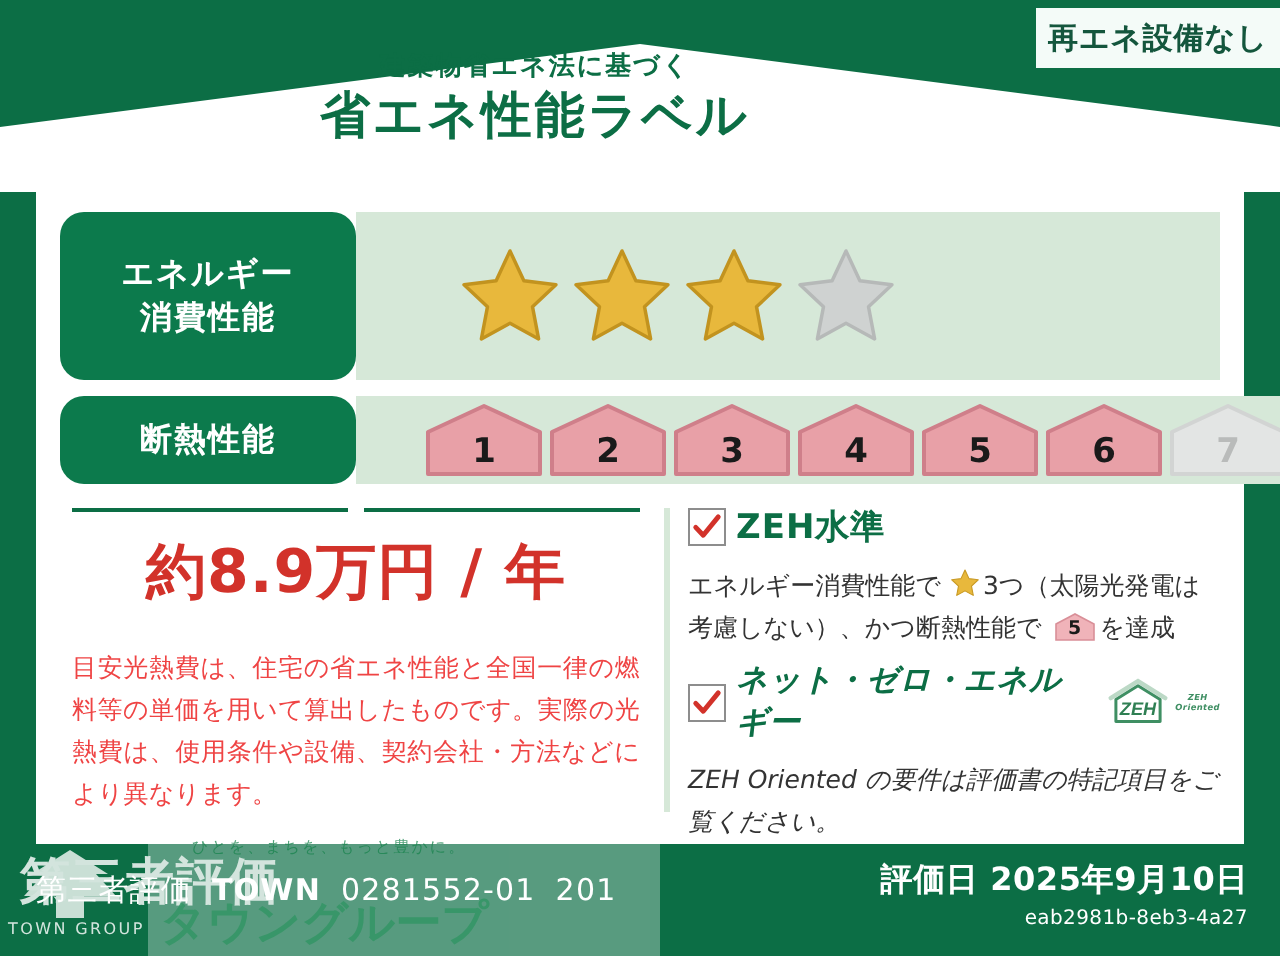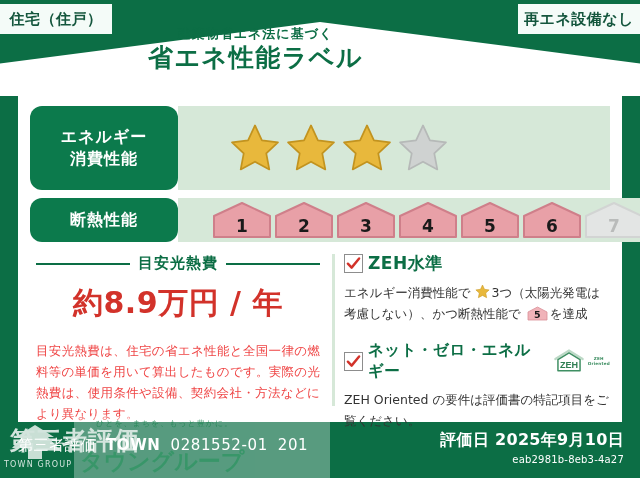--- a/index.html
+++ b/index.html
@@ -30,21 +30,21 @@
   #badge-right { right: 0px; width: 122px; }
 
   
   #roof {
     position: absolute; top: 22px; left: 0; width: 640px; height: 74px;
     background: #ffffff;
     clip-path: polygon(50% 0%, 100% 56%, 100% 100%, 0% 100%, 0% 56%);
     z-index: 2;
   }
   #roof-inner {
-    position: absolute; top: 26px; left: 0; width: 511px;
+    position: absolute; top: 26px; left: 12px; width: 511px;
     text-align: center;
     z-index: 3;
   }
   #roof-sub {
     color: #0c6e45; font-size: 13px; font-weight: bold;
     letter-spacing: 1px; line-height: 16px;
   }
   #roof-title {
     color: #0c6e45; font-size: 25px; font-weight: bold;
     letter-spacing: 1.5px; line-height: 32px;
@@ -121,21 +121,21 @@
     margin-top: 10px;
   }
   #cost-note {
     margin-top: 16px; color: #ef4444;
     font-size: 12.5px; line-height: 21px; letter-spacing: 0.1px;
     text-align: justify;
   }
 
   
   .zeh-block { margin-top: 4px; }
-  .zeh-block + .zeh-block { margin-top: 16px; }
+  .zeh-block + .zeh-block { margin-top: 6px; font-style: italic; }
   .zeh-head { display: flex; align-items: center; gap: 5px; }
   .check-box {
     width: 19px; height: 19px; flex: 0 0 19px;
     border: 1.6px solid #8d8d8d; background: #fff;
     display: flex; align-items: center; justify-content: center;
   }
   .check-box svg { width: 15px; height: 15px; }
   .zeh-title {
     color: #0c6e45; font-weight: bold; font-size: 17px; letter-spacing: 0.5px;
   }
@@ -212,21 +212,20 @@
     position: absolute; left: 80px; top: 30px;
     font-size: 23px; font-weight: bold; color: #3f9f6f;
     letter-spacing: 0px; white-space: nowrap; opacity: 0.9;
   }
 </style>
 </head>
 <body>
 
 <div id="label">
 
-  <div class="corner-badge" id="badge-left">住宅（住戸）</div>
   <div class="corner-badge" id="badge-right">再エネ設備なし</div>
 
   <div id="roof"></div>
   <div id="roof-inner">
     <div id="roof-sub">建築物省エネ法に基づく</div>
     <div id="roof-title">省エネ性能ラベル</div>
   </div>
 
   <div id="body-panel">
 
@@ -303,21 +302,20 @@
             </div>
           </div>
       </div>
     </div>
 
     <div id="lower">
 
       <div id="col-left">
         <div id="cost-head">
           <div class="rule"></div>
-          <div id="cost-head-text">目安光熱費</div>
           <div class="rule"></div>
         </div>
         <div id="cost-value">約8.9万円 / 年</div>
         <div id="cost-note">目安光熱費は、住宅の省エネ性能と全国一律の燃料等の単価を用いて算出したものです。実際の光熱費は、使用条件や設備、契約会社・方法などにより異なります。</div>
       </div>
 
       <div id="col-right">
         <div id="col-divider"></div>
 
         <div class="zeh-block">

